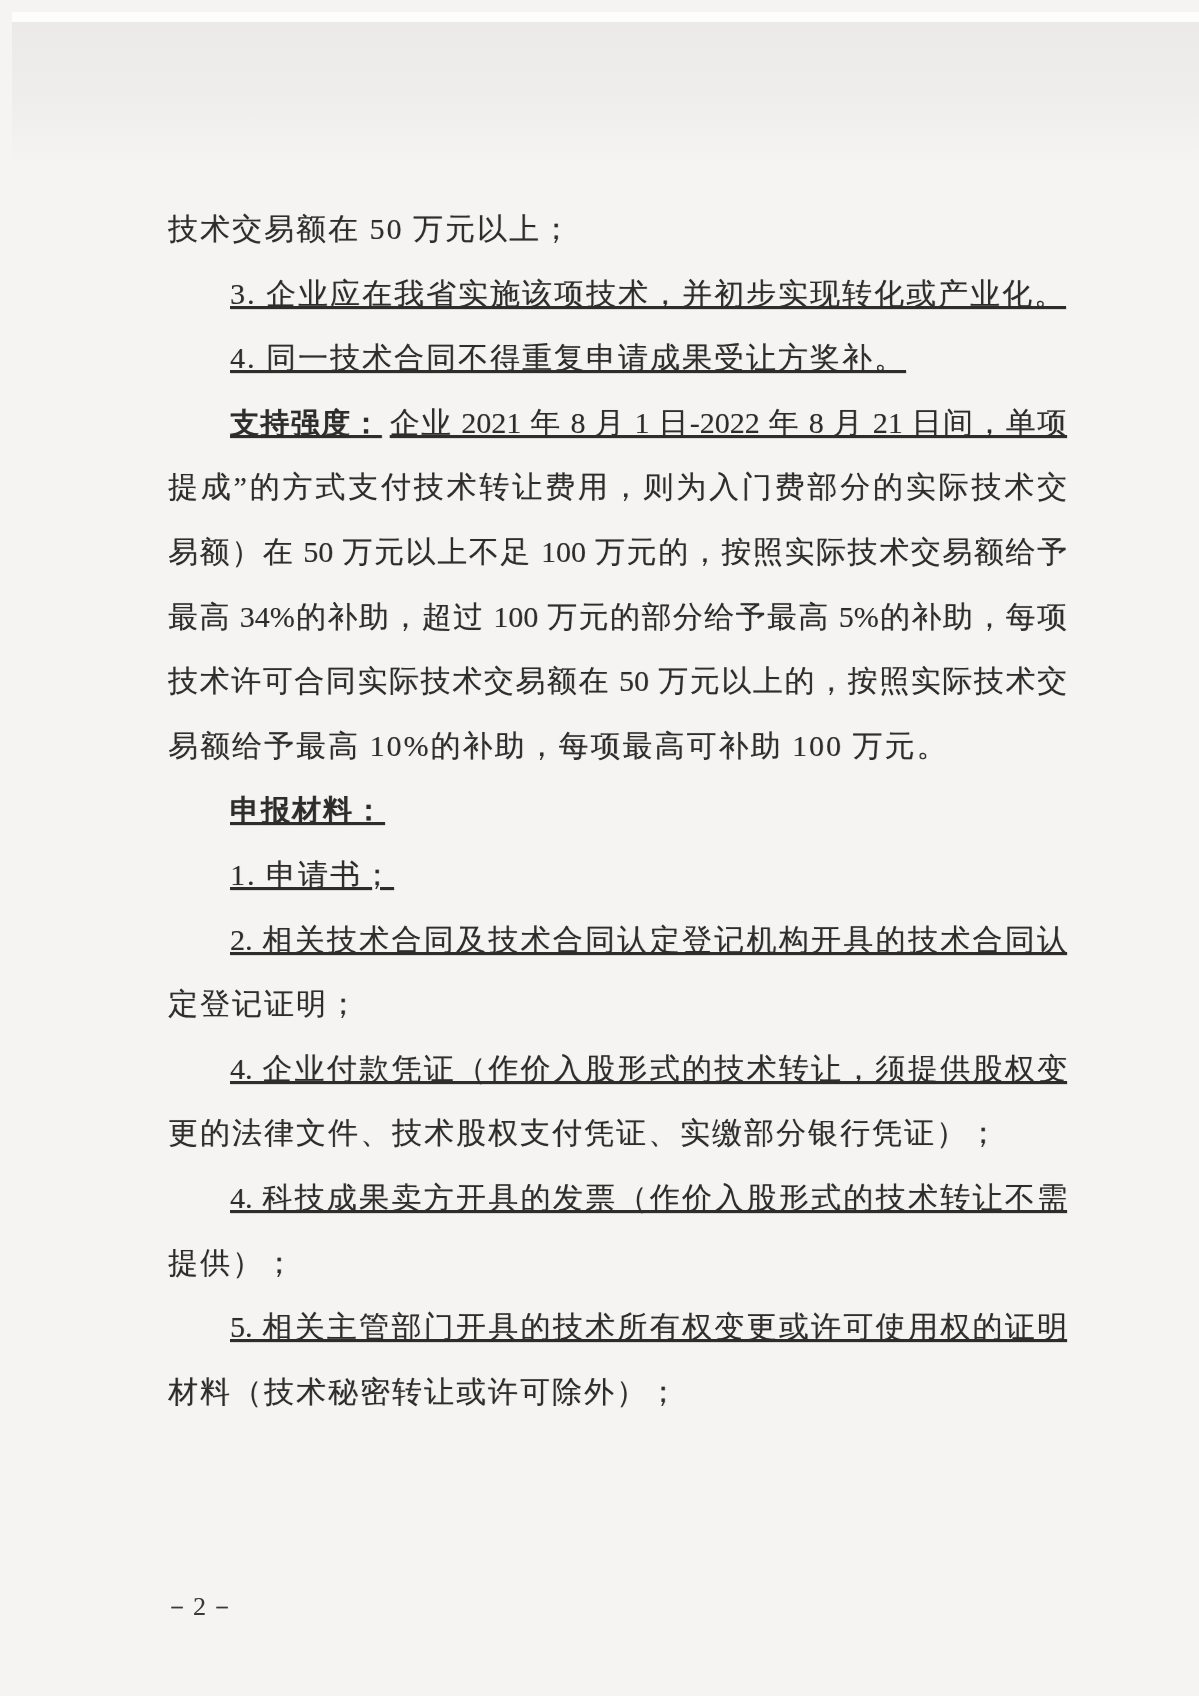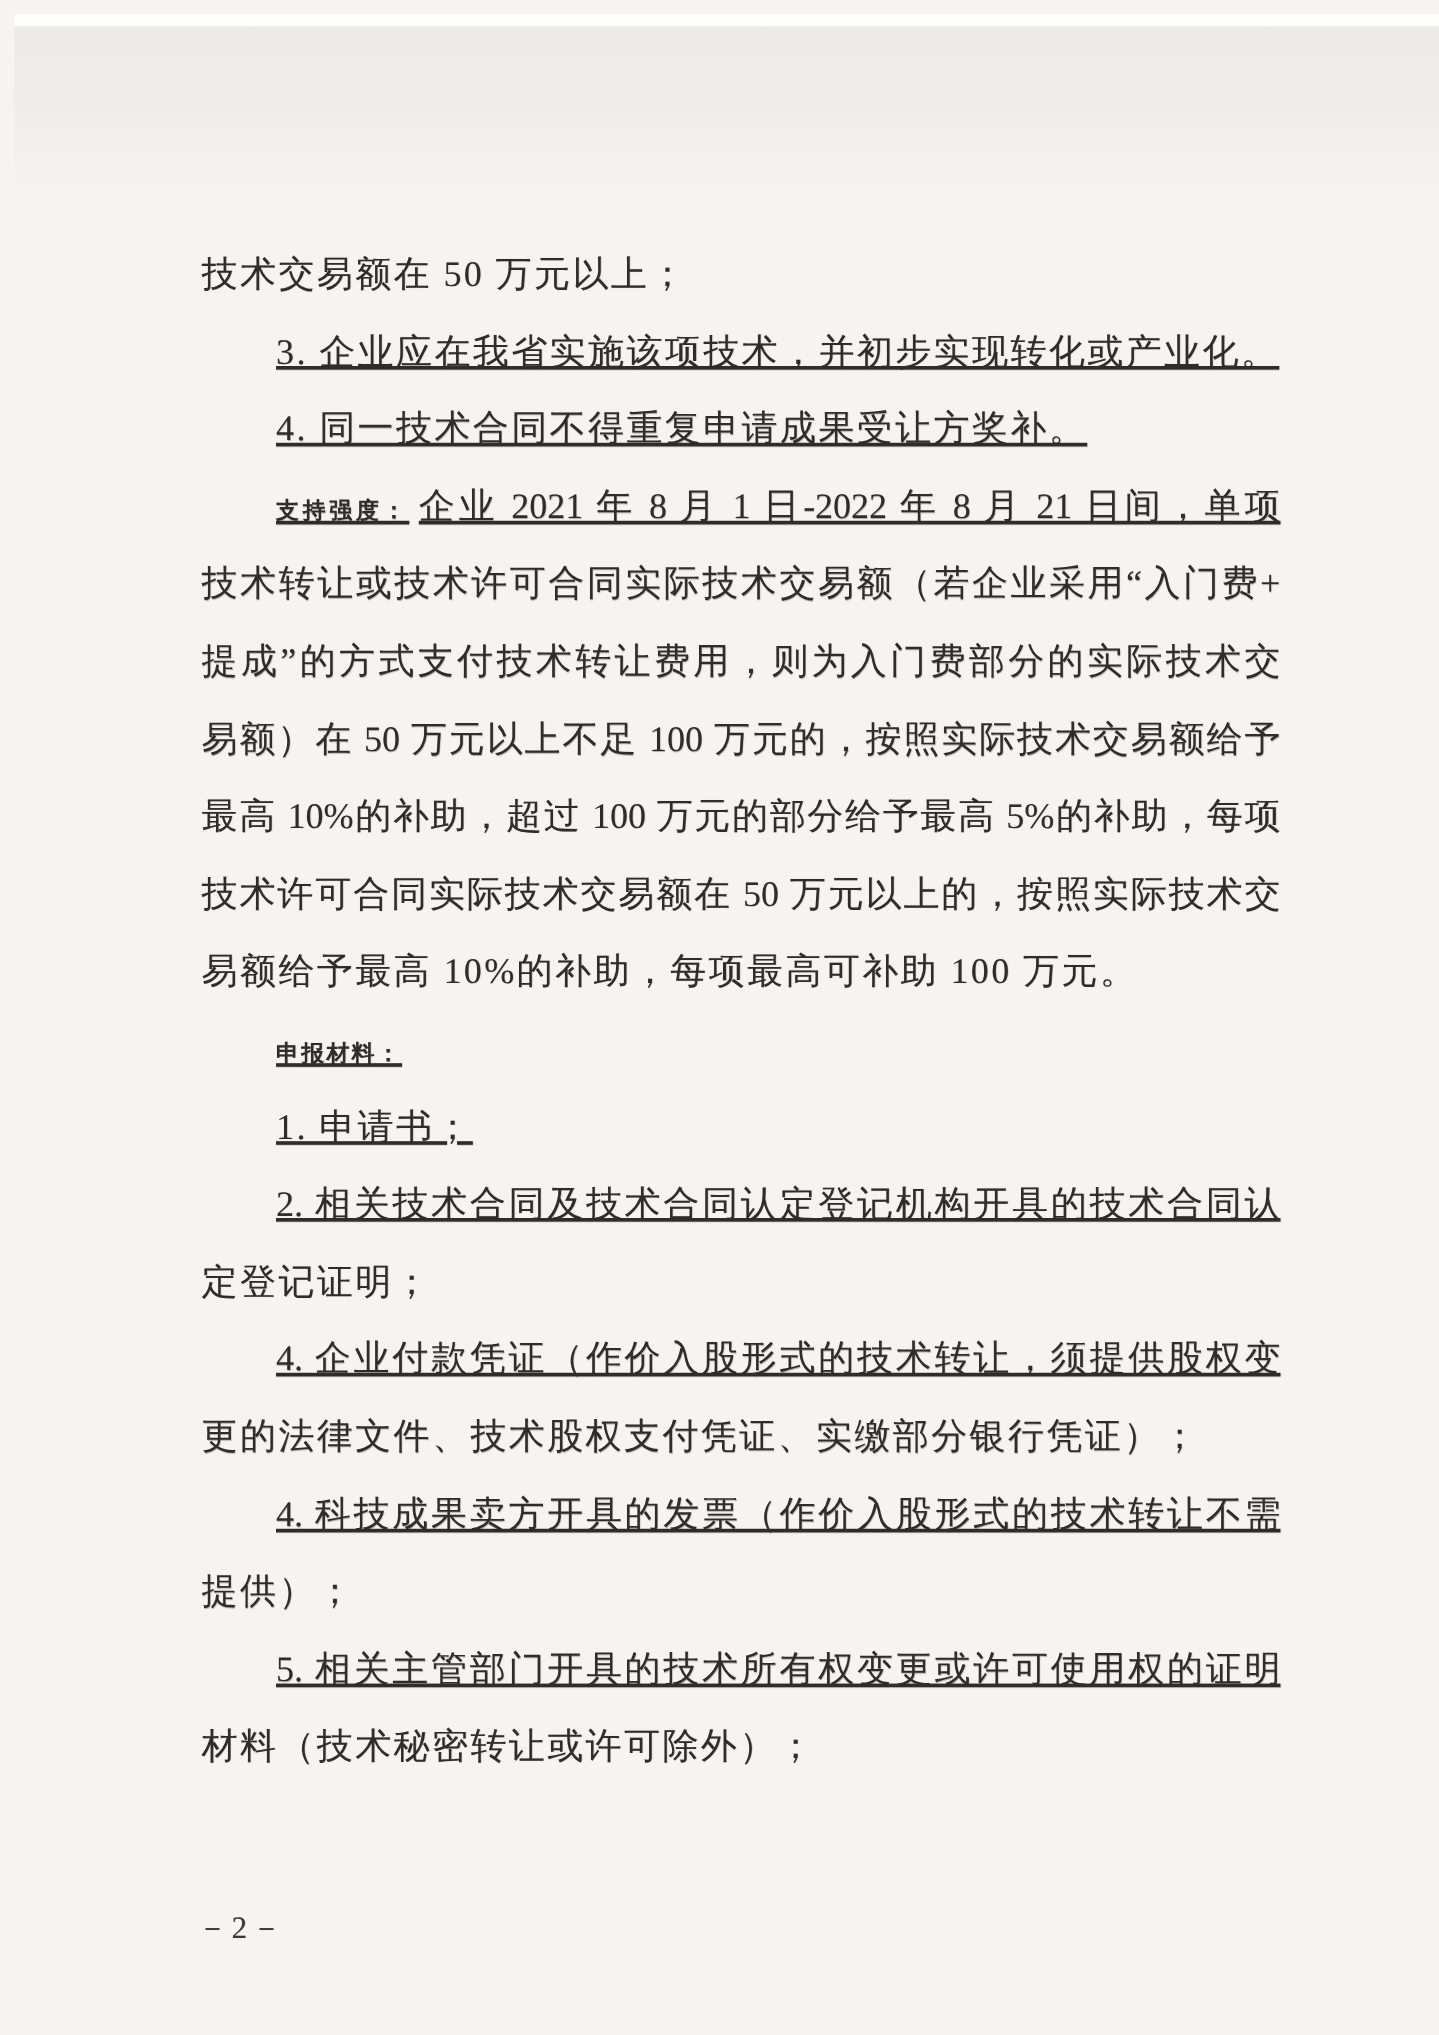--- a/index.html
+++ b/index.html
@@ -47,21 +47,21 @@
     text-align: justify;
     text-align-last: justify;
   }
   .line.ind {
     text-indent: 62px;
     text-decoration: underline;
   }
   .bold-label {
     font-family: "Liberation Sans", "DejaVu Sans", sans-serif;
     font-weight: 700;
-    font-size: 19px;
+    font-size: 29px;
   }
   .page-number {
     position: absolute;
     left: 152px;
     top: 1577px;
     font-size: 26px;
     letter-spacing: 3px;
     color: #3a3938;
     text-shadow: 0.3px 0.3px 0.6px rgba(40,40,40,0.3);
   }
@@ -70,24 +70,23 @@
 <body>
 
 <div class="scan-edge-top"></div>
 <div class="scan-band-top"></div>
 
 <div class="text-block">
   <div class="line"><span>技术交易额在 50 万元以上；</span></div>
   <div class="line ind"><span>3. 企业应在我省实施该项技术，并初步实现转化或产业化。</span></div>
   <div class="line ind"><span>4. 同一技术合同不得重复申请成果受让方奖补。</span></div>
   <div class="line ind fill"><span class="bold-label">支持强度：</span><span>企业 2021 年 8 月 1 日-2022 年 8 月 21 日间，单项</span></div>
-  <div class="line fill"><span>技术转让或技术许可合同实际技术交易额（若企业采用“入门费+</span></div>
   <div class="line fill"><span>提成”的方式支付技术转让费用，则为入门费部分的实际技术交</span></div>
   <div class="line fill"><span>易额）在 50 万元以上不足 100 万元的，按照实际技术交易额给予</span></div>
-  <div class="line fill"><span>最高 10%的补助，超过 100 万元的部分给予最高 5%的补助，每项</span></div>
+  <div class="line fill"><span>最高 34%的补助，超过 100 万元的部分给予最高 5%的补助，每项</span></div>
   <div class="line fill"><span>技术许可合同实际技术交易额在 50 万元以上的，按照实际技术交</span></div>
   <div class="line"><span>易额给予最高 10%的补助，每项最高可补助 100 万元。</span></div>
   <div class="line ind"><span class="bold-label">申报材料：</span><span></span></div>
   <div class="line ind"><span>1. 申请书；</span></div>
   <div class="line ind fill"><span>2. 相关技术合同及技术合同认定登记机构开具的技术合同认</span></div>
   <div class="line"><span>定登记证明；</span></div>
   <div class="line ind fill"><span>4. 企业付款凭证（作价入股形式的技术转让，须提供股权变</span></div>
   <div class="line"><span>更的法律文件、技术股权支付凭证、实缴部分银行凭证）；</span></div>
   <div class="line ind fill"><span>4. 科技成果卖方开具的发票（作价入股形式的技术转让不需</span></div>
   <div class="line"><span>提供）；</span></div>

